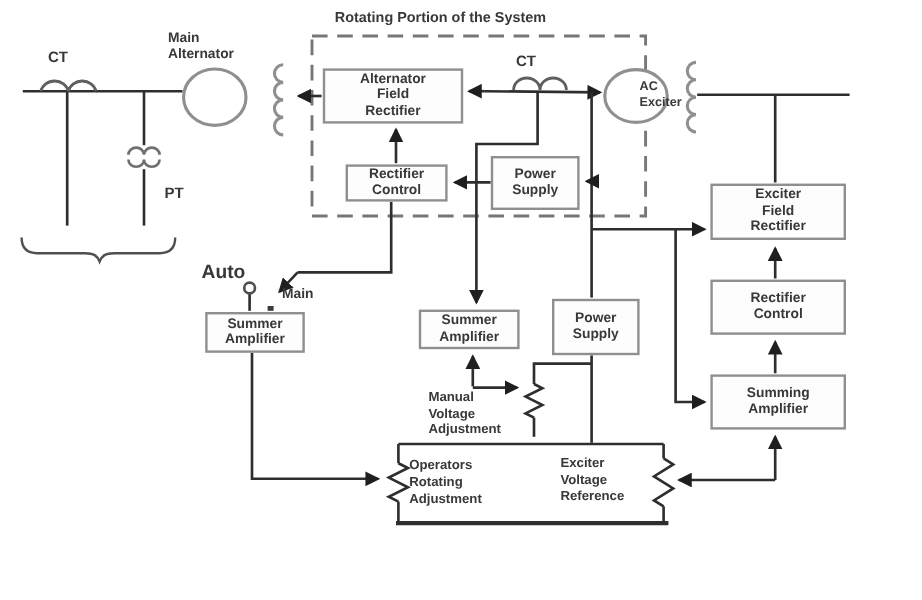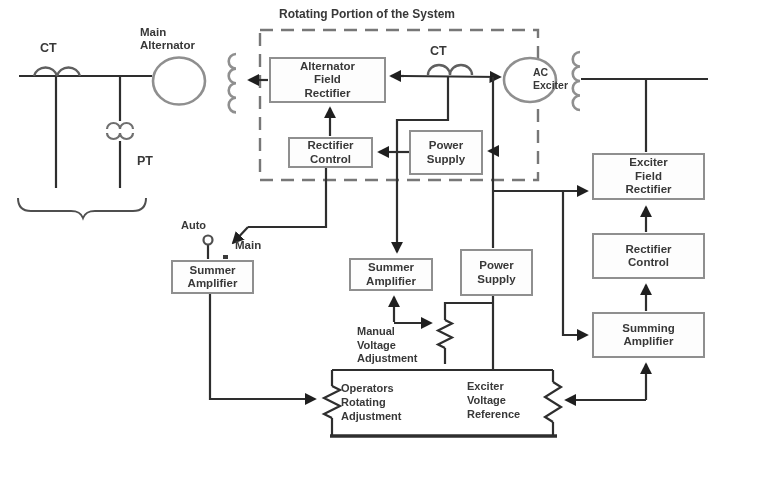--- a/index.html
+++ b/index.html
@@ -124,21 +124,21 @@
 Supply</div>
 
   <div class="lbl" style="left:279px;top:7px;width:240px;font-size:12px;">Rotating Portion of the System</div>
   <div class="lbl" style="left:40px;top:41px;width:36px;font-size:12.5px;">CT</div>
   <div class="lbl" style="left:137px;top:123px;width:30px;font-size:12.5px;text-align:left;margin-top:31px;">PT</div>
   <div class="lbl" style="left:140px;top:26px;width:80px;font-size:11.5px;line-height:13px;">Main
 Alternator</div>
   <div class="lbl" style="left:430px;top:44px;width:36px;font-size:12.5px;">CT</div>
   <div class="lbl" style="left:505px;top:66px;width:50px;font-size:10.5px;line-height:12.5px;padding-left:28px;">AC
 Exciter</div>
-  <div class="lbl" style="left:181px;top:219px;width:40px;font-size:11px;">Auto</div>
+  <div class="lbl" style="left:168px;top:219px;width:40px;font-size:16px;">Auto</div>
   <div class="lbl" style="left:235px;top:239px;width:44px;font-size:11.5px;">Main</div>
   <div class="lbl" style="left:357px;top:325px;width:88px;font-size:11px;line-height:13.5px;">Manual
 Voltage
 Adjustment</div>
   <div class="lbl" style="left:341px;top:381px;width:90px;font-size:11px;line-height:14px;">Operators
 Rotating
 Adjustment</div>
   <div class="lbl" style="left:467px;top:379px;width:90px;font-size:11px;line-height:14px;">Exciter
 Voltage
 Reference</div>

